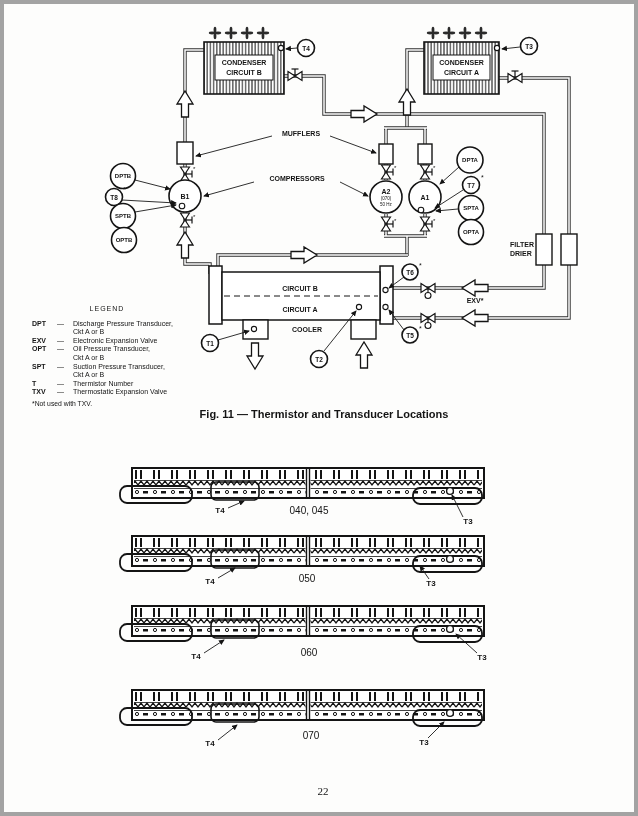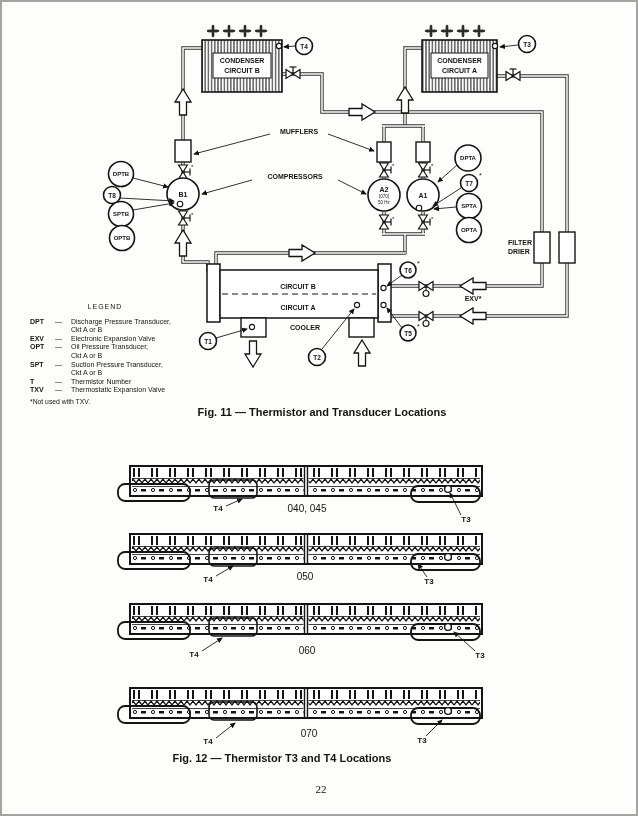--- a/index.html
+++ b/index.html
@@ -1,17 +1,17 @@
 <!DOCTYPE html>
 <html><head>
 <meta charset="utf-8">
 <style>
   html,body{margin:0;padding:0;background:#e8e8e8;}
   .page{position:relative;width:638px;height:816px;background:#fdfdfc;margin:0 auto;
-        box-sizing:border-box;border:2px solid #a3a3a3;overflow:hidden;
+        box-sizing:border-box;border:4px solid #a3a3a3;overflow:hidden;
         font-family:"Liberation Sans",sans-serif;color:#141414;}
   svg{position:absolute;left:0;top:0;}
   svg text{font-family:"Liberation Sans",sans-serif;fill:#141414;}
   .dlabel{font-size:7px;font-weight:700;}
   .sensor{font-size:6px;font-weight:700;}
   .tcirc{font-size:6.5px;font-weight:700;}
   .comp{font-size:7px;font-weight:700;}
   .compsub{font-size:4.5px;}
   .ast{font-size:7px;}
   .astsm{font-size:6px;}
@@ -383,16 +383,15 @@
   <g>
     <use href="#unitArt" transform="translate(128,236)"></use>
     <text class="sizeLbl" text-anchor="middle" x="307" y="285">070</text>
     <text class="tLbl" text-anchor="middle" x="206" y="292">T4</text>
     <path class="ldr" d="M214,286 L233,271"></path>
     <text class="tLbl" text-anchor="middle" x="420" y="291">T3</text>
     <path class="ldr" d="M424,284 L440,268"></path>
   </g>
 </svg>
 
-<div class="caption" id="cap12">Fig. 12 — Thermistor T3 and T4 Locations</div>
 <div class="pageno">22</div>
 
 </div>
 
 </body></html>

